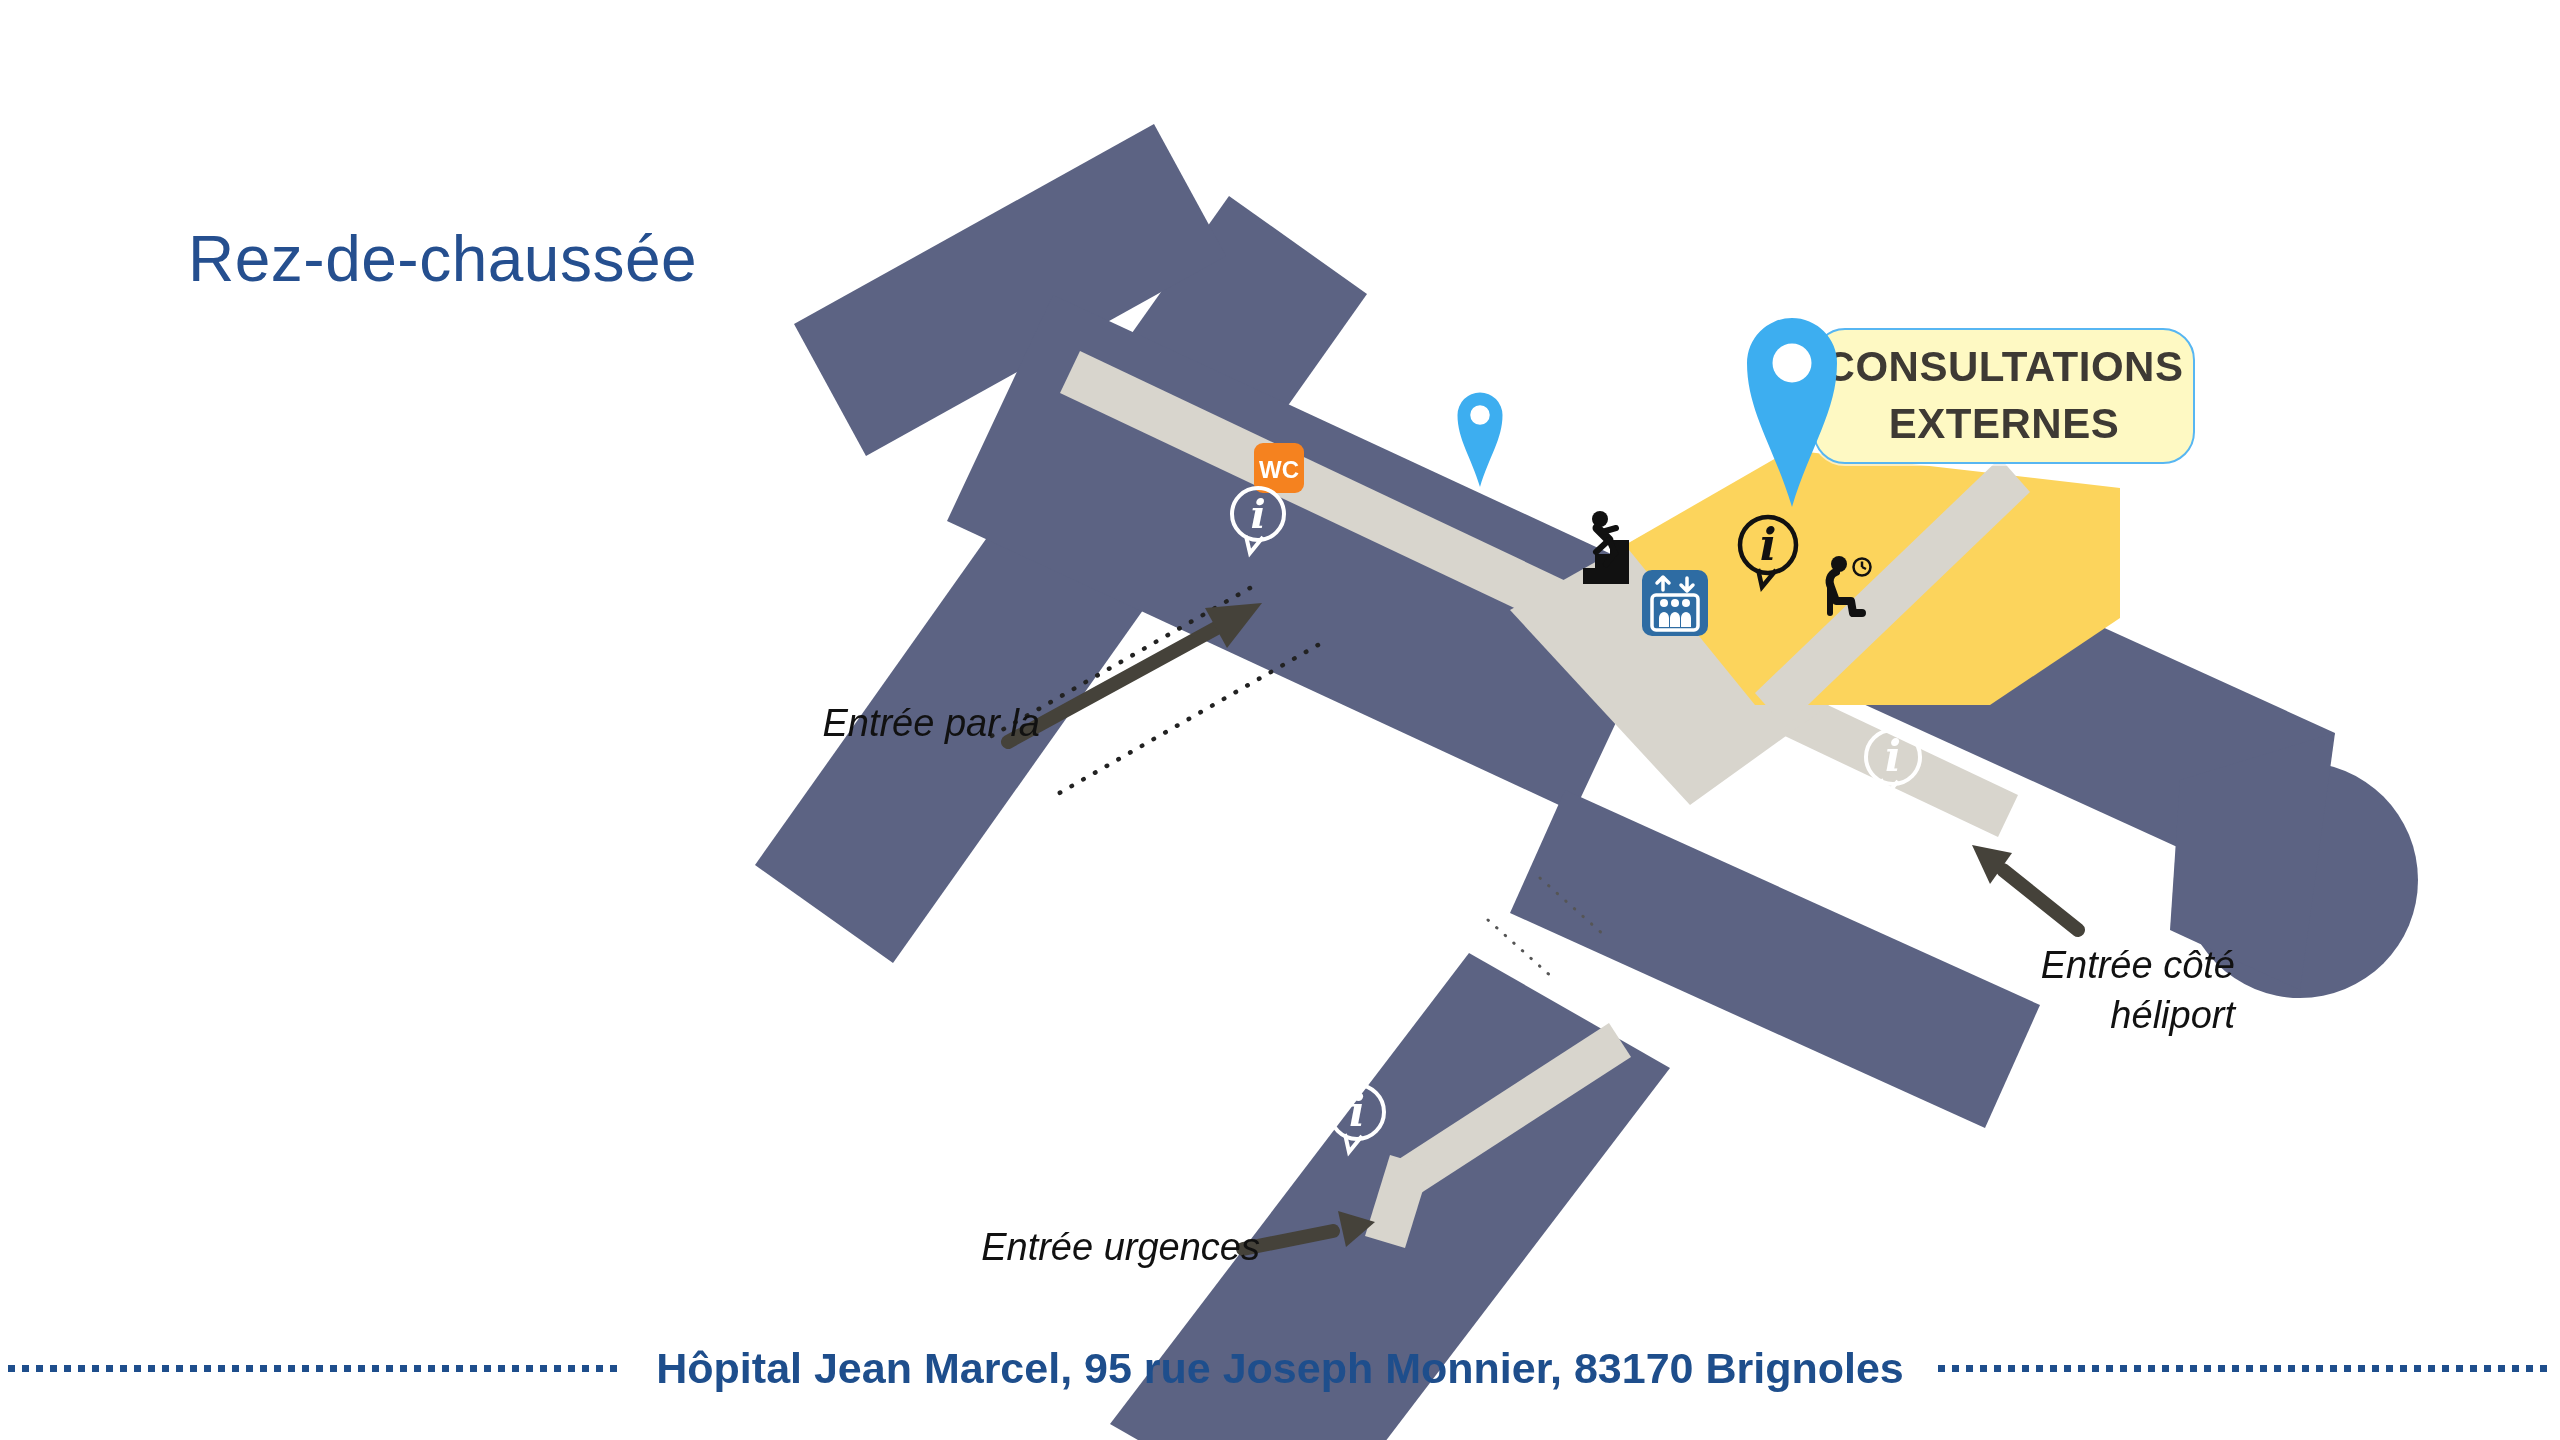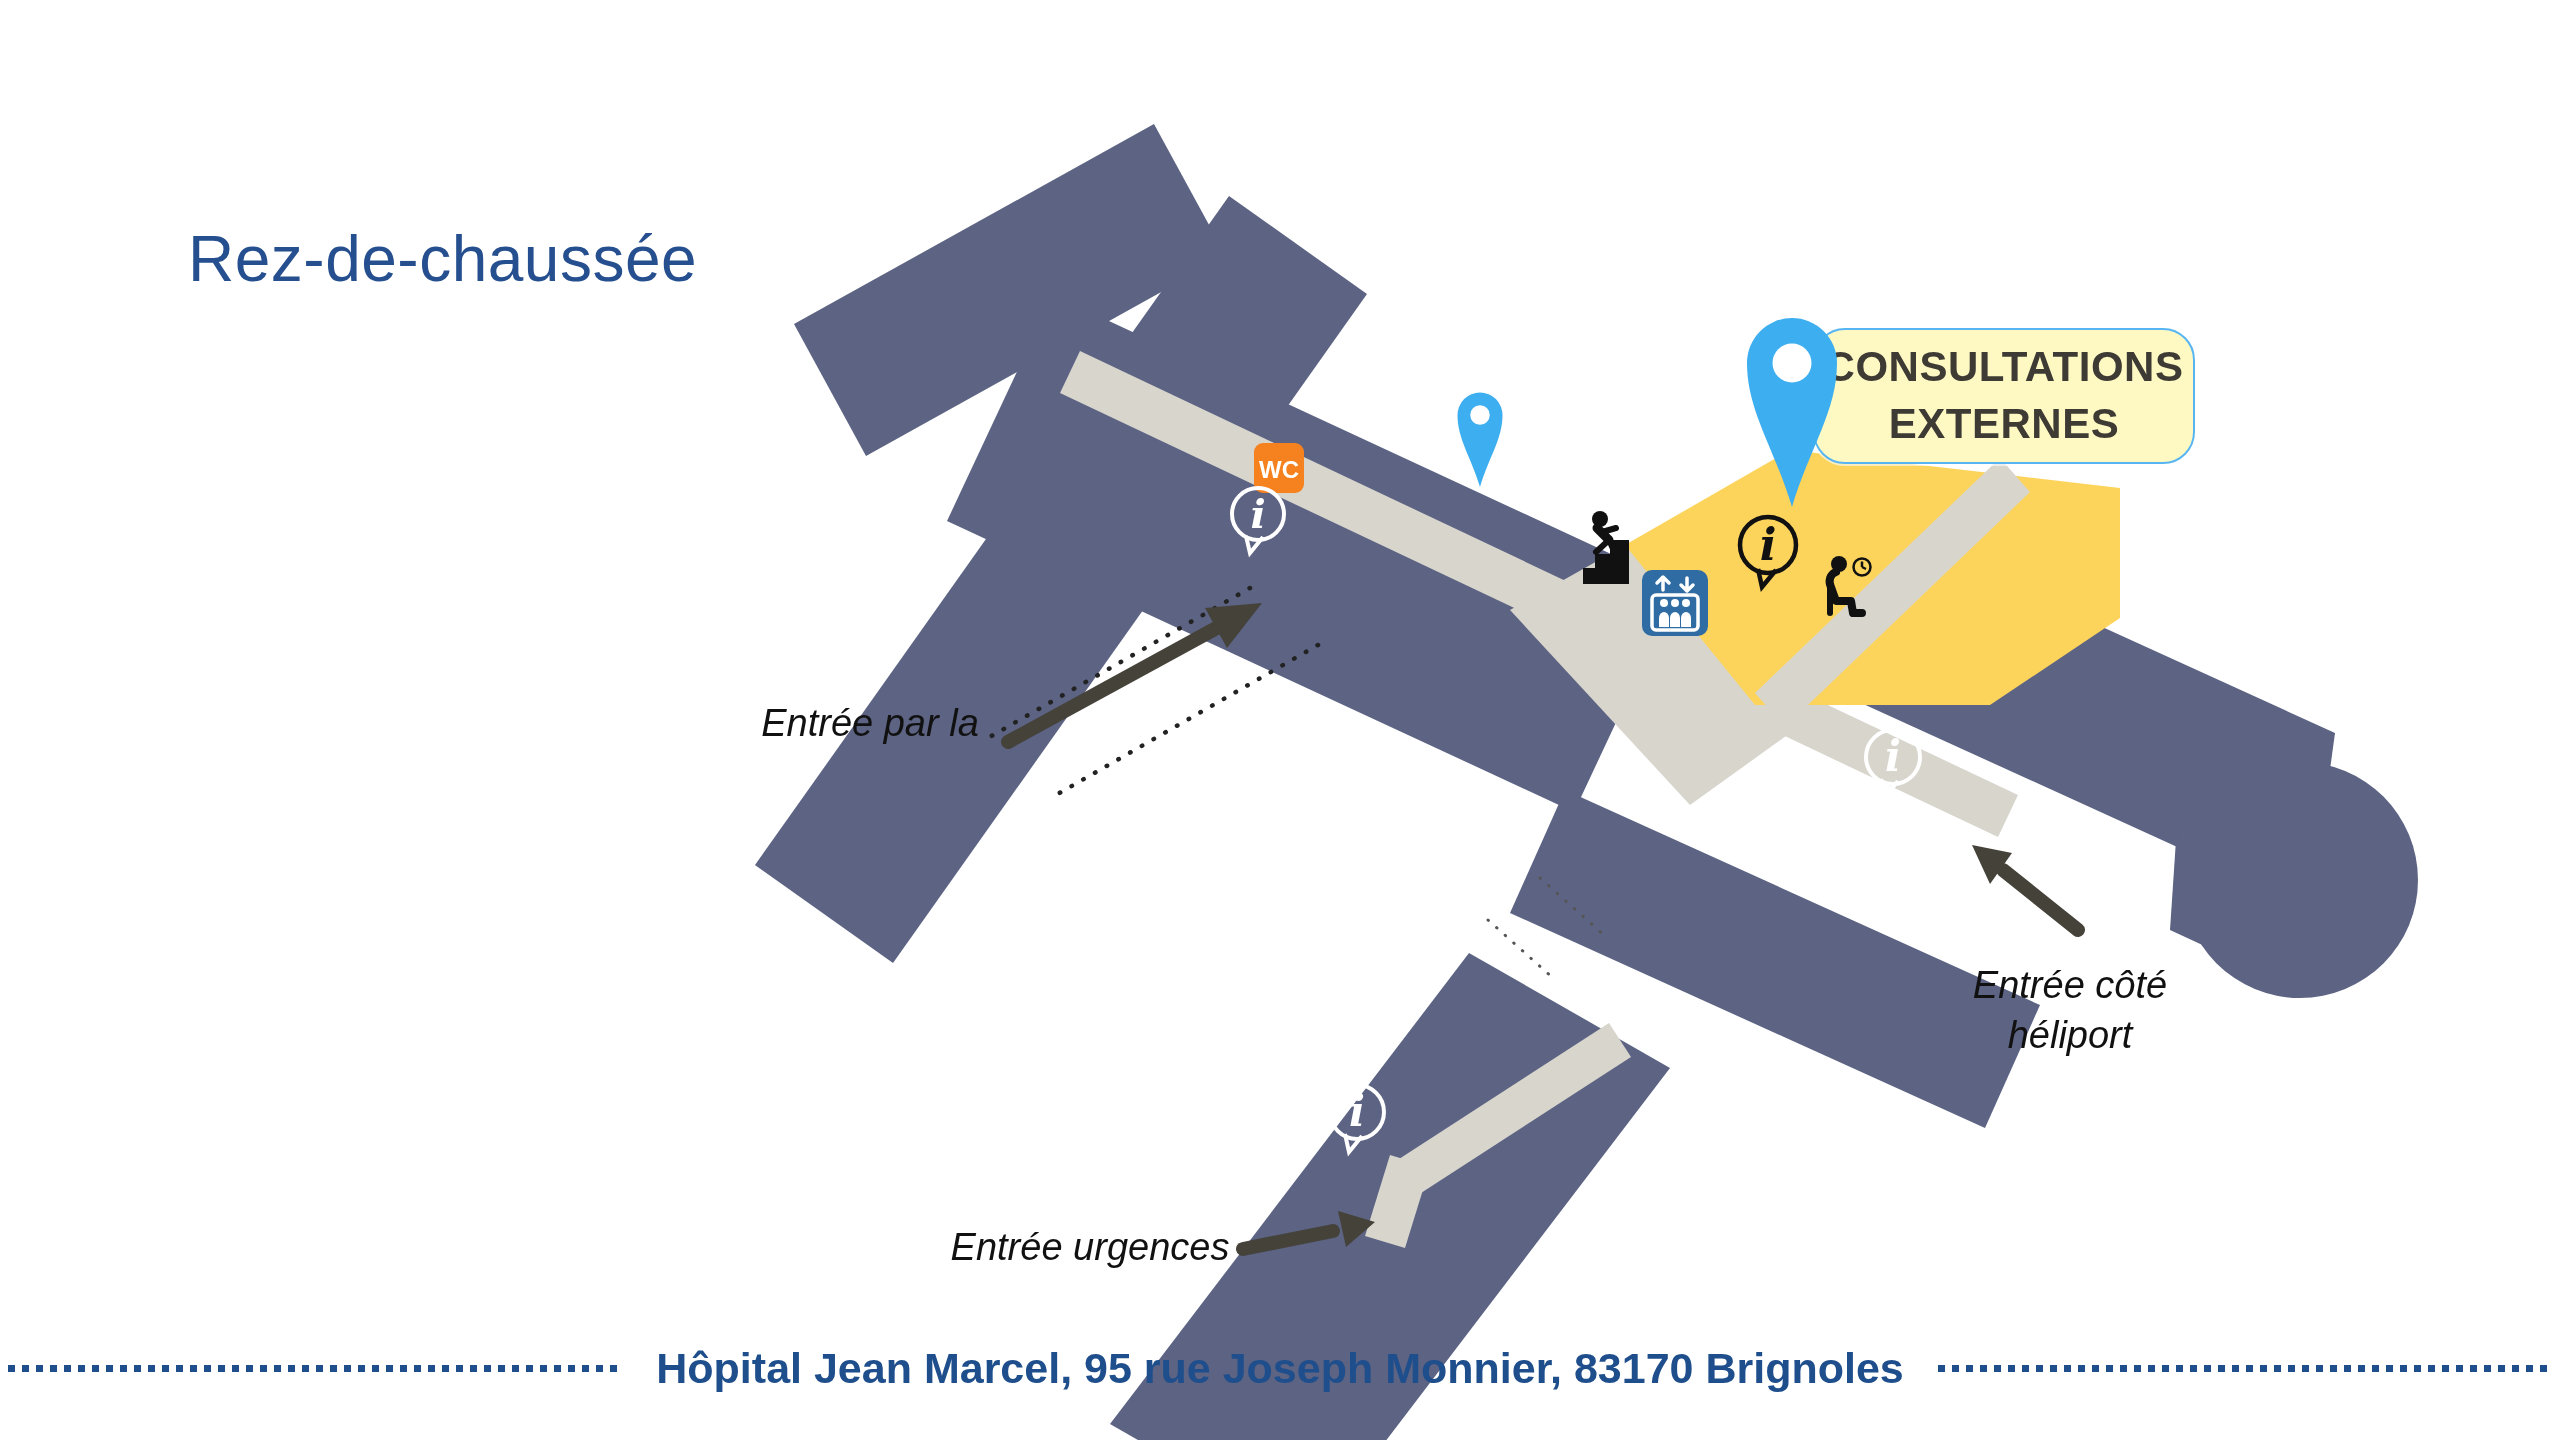--- a/index.html
+++ b/index.html
@@ -9,23 +9,23 @@
   #map-svg{z-index:0;}
   #overlay-svg{z-index:3;pointer-events:none;}
   .lbl{position:absolute;z-index:2;}
   #page-title{left:188px;top:222px;font-size:64px;font-weight:normal;color:var(--c-title);letter-spacing:.5px;}
   #bureau-label{left:1360px;top:290px;width:260px;text-align:center;font-size:35px;font-weight:bold;
                 color:var(--c-blue);line-height:1.38;}
   #consultations-box{left:1813px;top:328px;width:378px;height:132px;background:#fef9c3;
       border:2px solid #57b6f2;border-radius:32px;display:flex;flex-direction:column;
       justify-content:center;align-items:center;font-size:42px;font-weight:bold;
       color:var(--c-boxtext);line-height:1.35;letter-spacing:.5px;box-shadow:0 0 0 2px rgba(255,255,255,.6);}
-  .entrance{font-style:italic;font-size:38px;color:#111;text-align:center;line-height:1.32;}
+  .entrance{font-style:italic;font-size:38px;color:#111;text-align:right;line-height:1.32;}
   #lbl-passerelle{left:700px;top:698px;width:340px;}
-  #lbl-heliport{left:1905px;top:940px;width:330px;margin-top:20px;}
+  #lbl-heliport{left:1905px;top:940px;width:330px;}
   #lbl-urgences{left:920px;top:1222px;width:340px;}
   #footer{position:absolute;left:0;right:0;top:1342px;height:52px;display:flex;align-items:center;z-index:2;}
   .foot-dots{flex:1;height:7px;margin:0 8px;
      background:repeating-linear-gradient(90deg,var(--c-footer) 0 7px,transparent 7px 14px);}
   #footer-text{white-space:nowrap;padding:0 26px;font-size:43px;font-weight:bold;color:var(--c-footer);}
   .iglyph{font-family:"DejaVu Serif","Liberation Serif",serif;font-style:italic;font-weight:bold;}
 </style>
 </head>
 <body>
 

